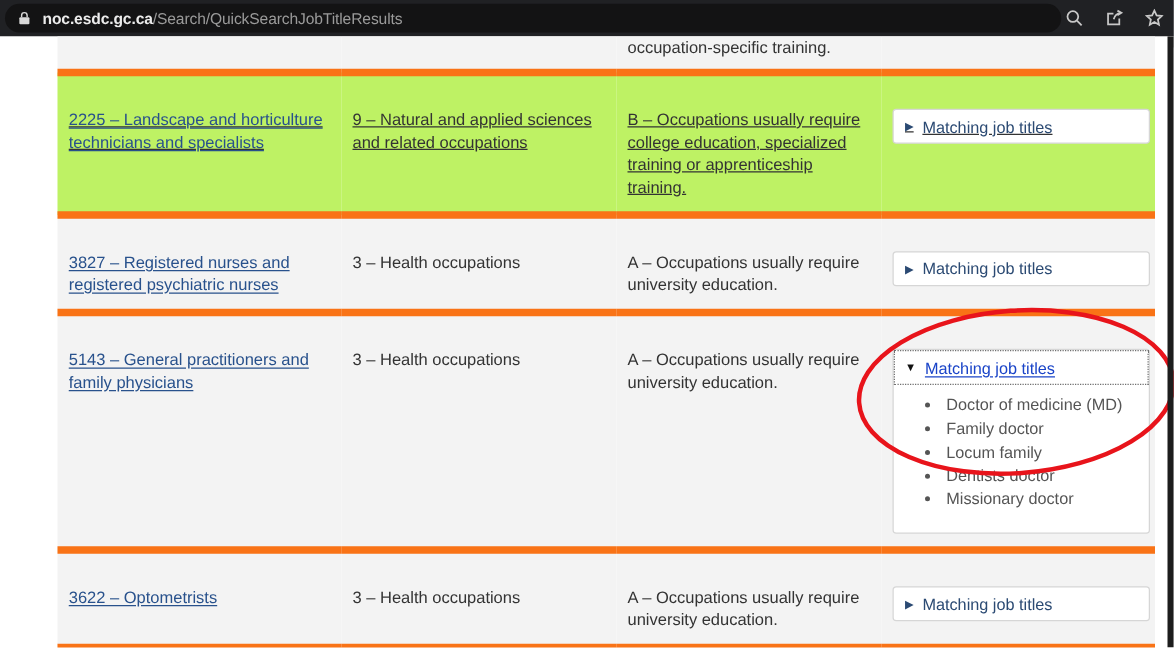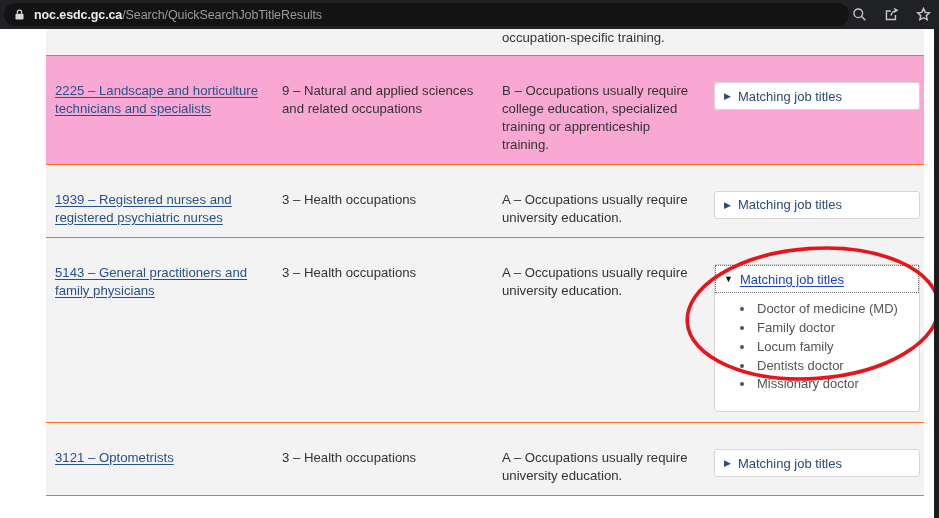--- a/index.html
+++ b/index.html
@@ -109,29 +109,30 @@
   table.results {
     border-collapse: collapse;
     width: 878px;
     table-layout: fixed;
     font-size: 13.2px;
     color: #333333;
   }
   table.results td {
     vertical-align: top;
     padding: 26px 12px 10px 9px;
-    border-bottom: 1px solid #f97316;
+    border-bottom: 6px solid #f97316;
     line-height: 1.36;
     box-sizing: border-box;
   }
   tr.row-alt td {
     background: #f3f3f3;
   }
   tr.row-plain td {
-    background: #f9a8d4;
+    background: #bef264;
+    text-decoration: underline;
   }
   col.c1 { width: 227px; }
   col.c2 { width: 220px; }
   col.c3 { width: 212px; }
   col.c4 { width: 219px; }
 
   
   tr.partial td {
     padding-top: 0;
     padding-bottom: 8px;
@@ -283,21 +284,21 @@
               <div class="mjt-head">
                 <span class="tri">▶</span>
                 <span class="mjt-label-collapsed">Matching job titles</span>
               </div>
             </div>
           </td>
         </tr>
 
         <tr class="row-alt">
           <td>
-            <span class="noc-link">1939 – Registered nurses and registered psychiatric nurses</span>
+            <span class="noc-link">3827 – Registered nurses and registered psychiatric nurses</span>
           </td>
           <td>3 – Health occupations</td>
           <td>A – Occupations usually require university education.</td>
           <td>
             <div class="mjt-box collapsed">
               <div class="mjt-head">
                 <span class="tri">▶</span>
                 <span class="mjt-label-collapsed">Matching job titles</span>
               </div>
             </div>
@@ -324,21 +325,21 @@
                 <li>Dentists doctor</li>
                 <li>Missionary doctor</li>
               </ul>
             </div>
           </td>
         </tr>
 
 
         <tr class="row-alt">
           <td>
-            <span class="noc-link">3121 – Optometrists</span>
+            <span class="noc-link">3622 – Optometrists</span>
           </td>
           <td>3 – Health occupations</td>
           <td>A – Occupations usually require university education.</td>
           <td>
             <div class="mjt-box collapsed">
               <div class="mjt-head">
                 <span class="tri">▶</span>
                 <span class="mjt-label-collapsed">Matching job titles</span>
               </div>
             </div>

